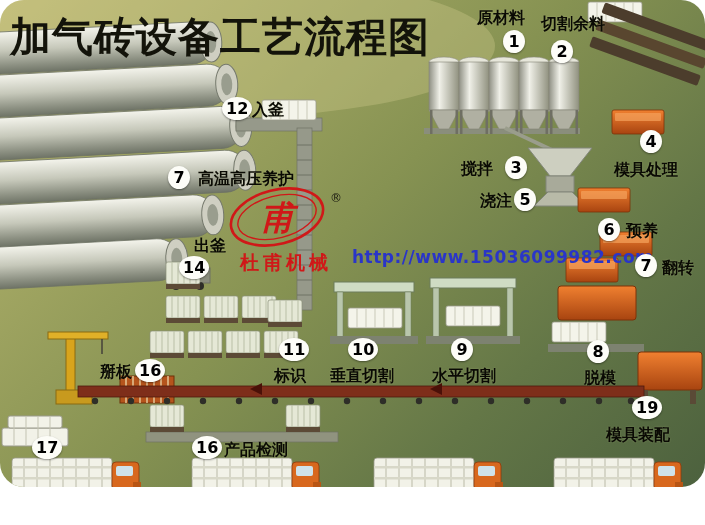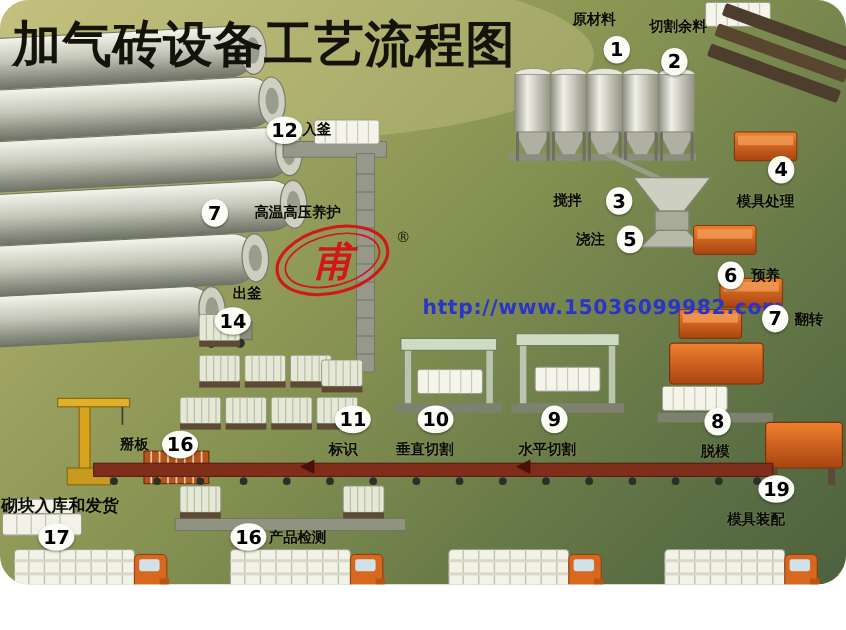--- a/index.html
+++ b/index.html
@@ -12,21 +12,21 @@
     position:absolute;left:10px;top:10px;margin:0;z-index:4;
     font-family:"DejaVu Serif","Liberation Serif",serif;
     font-size:41px;font-weight:900;color:#13130a;letter-spacing:1px;white-space:nowrap;
   }
   .badge{
     position:absolute;z-index:5;min-width:22px;height:23px;padding:0 4px;box-sizing:border-box;
     background:#fdfdf8;border-radius:50%;display:flex;align-items:center;justify-content:center;
     font-weight:bold;font-size:16px;color:#000;box-shadow:0 1px 2px rgba(0,0,0,.4);
   }
   .lbl{
-    position:absolute;z-index:5;font-weight:bold;font-size:12px;color:#0a0a04;white-space:nowrap;
+    position:absolute;z-index:5;font-weight:bold;font-size:16px;color:#0a0a04;white-space:nowrap;
     text-shadow:0 0 2px rgba(200,210,150,.35);
   }
   .lbl-small{font-size:14px;}
   .logo{position:absolute;left:226px;top:184px;z-index:4;width:120px;text-align:center;}
   .brand{color:#d01818;font-weight:900;font-size:19px;letter-spacing:4px;margin-top:-4px;
          font-family:"DejaVu Serif","Liberation Serif",serif;}
   .url{
     position:absolute;left:352px;top:247px;z-index:4;
     color:#2a35c8;font-weight:bold;font-size:17px;letter-spacing:0.5px;white-space:nowrap;
   }
@@ -287,33 +287,33 @@
   <div class="lbl" style="left:461px;top:159px">搅拌</div>
   <div class="lbl" style="left:614px;top:160px">模具处理</div>
   <div class="lbl" style="left:480px;top:191px">浇注</div>
   <div class="lbl" style="left:626px;top:221px">预养</div>
   <div class="lbl" style="left:662px;top:258px">翻转</div>
   <div class="lbl" style="left:584px;top:368px">脱模</div>
   <div class="lbl" style="left:432px;top:366px">水平切割</div>
   <div class="lbl" style="left:330px;top:366px">垂直切割</div>
   <div class="lbl" style="left:274px;top:366px">标识</div>
   <div class="lbl" style="left:252px;top:100px">入釜</div>
-  <div class="lbl" style="left:212px;top:169px">高温高压养护</div>
+  <div class="lbl" style="left:198px;top:169px">高温高压养护</div>
   <div class="lbl" style="left:194px;top:236px">出釜</div>
   <div class="lbl" style="left:100px;top:362px">掰板</div>
   <div class="lbl" style="left:224px;top:440px">产品检测</div>
-  <div class="lbl lbl-small" style="left:1px;top:413px">砌块入库和发货</div>
   <div class="lbl" style="left:606px;top:425px">模具装配</div>
 
   <div class="logo">
     <svg width="118" height="66" viewBox="0 0 118 66">
       <g transform="rotate(-14 50 33)">
         <ellipse cx="50" cy="33" rx="47" ry="27" fill="none" stroke="#d01818" stroke-width="2.6"></ellipse>
         <ellipse cx="50" cy="33" rx="40" ry="21" fill="none" stroke="#d01818" stroke-width="1.4"></ellipse>
       </g>
       <text x="50" y="45" text-anchor="middle" font-size="33" font-weight="bold" font-style="italic" fill="#d01818">甫</text>
       <text x="103" y="18" font-size="12" fill="#1a1a10">®</text>
     </svg>
+    <div class="brand">杜甫机械</div>
   </div>
 
   <div class="url">http://www.15036099982.com</div>
 
 </div>
 
 </body></html>

